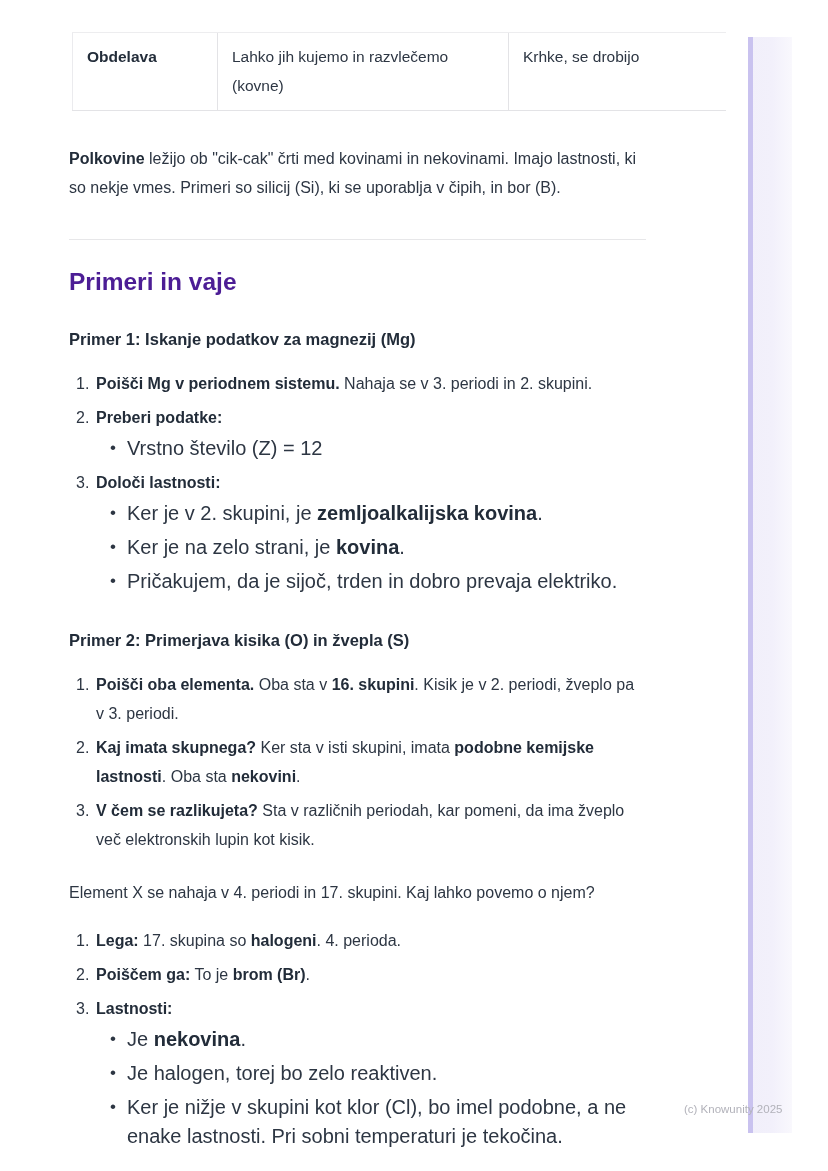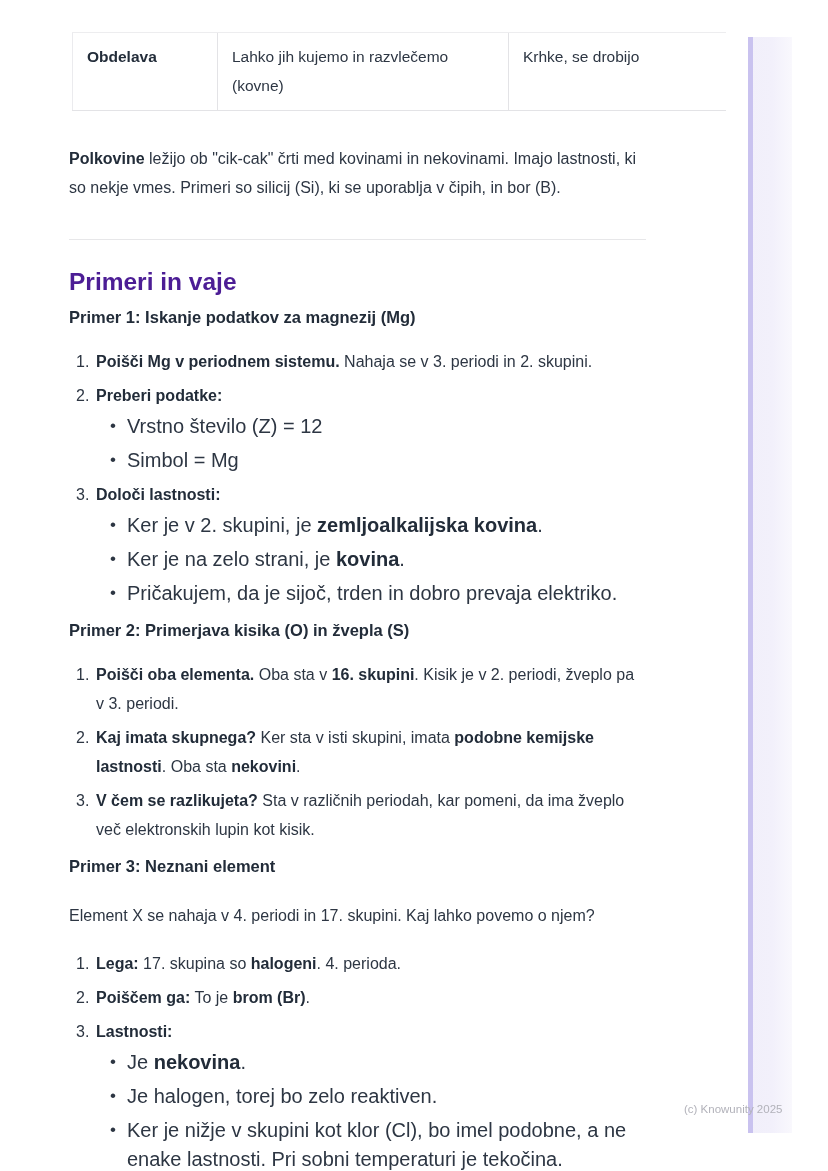--- a/index.html
+++ b/index.html
@@ -60,21 +60,21 @@
     margin: 37px 0 0 0;
   }
   h2.section-title {
     margin: 28px 0 0 0;
     font-size: 24.5px;
     line-height: 27px;
     font-weight: 700;
     color: #4c1d95;
   }
   h3.sub-heading {
-    margin: 12px 0 0 0;
+    margin: 34px 0 0 0;
     font-size: 16.5px;
     line-height: 21px;
     font-weight: 700;
     color: #222c39;
   }
   ol.num-list {
     margin: 19px 0 0 0;
     padding: 0 0 0 27px;
     list-style: none;
     counter-reset: item;
@@ -167,21 +167,20 @@
 
     <h3 class="sub-heading">Primer 1: Iskanje podatkov za magnezij (Mg)</h3>
     <ol class="num-list">
       <li>
         <span><strong>Poišči Mg v periodnem sistemu.</strong><span> Nahaja se v 3. periodi in 2. skupini.</span></span>
       </li>
       <li>
         <span><strong>Preberi podatke:</strong></span>
         <ul class="bullet-list">
           <li><span>Vrstno število (Z) = 12</span></li>
-          <li><span>Simbol = Mg</span></li>
         </ul>
       </li>
       <li>
         <span><strong>Določi lastnosti:</strong></span>
         <ul class="bullet-list">
           <li><span>Ker je v 2. skupini, je </span><strong>zemljoalkalijska kovina</strong><span>.</span></li>
           <li><span>Ker je na zelo strani, je </span><strong>kovina</strong><span>.</span></li>
           <li><span>Pričakujem, da je sijoč, trden in dobro prevaja elektriko.</span></li>
         </ul>
       </li>
@@ -193,21 +192,20 @@
         <span><strong>Poišči oba elementa.</strong><span> Oba sta v </span><strong>16. skupini</strong><span>. Kisik je v 2. periodi, žveplo pa v 3. periodi.</span></span>
       </li>
       <li>
         <span><strong>Kaj imata skupnega?</strong><span> Ker sta v isti skupini, imata </span><strong>podobne kemijske lastnosti</strong><span>. Oba sta </span><strong>nekovini</strong><span>.</span></span>
       </li>
       <li>
         <span><strong>V čem se razlikujeta?</strong><span> Sta v različnih periodah, kar pomeni, da ima žveplo več elektronskih lupin kot kisik.</span></span>
       </li>
     </ol>
 
-    <h3 class="sub-heading">Primer 3: Neznani element</h3>
     <p class="body-text" style="margin-top:24px;">Element X se nahaja v 4. periodi in 17. skupini. Kaj lahko povemo o njem?</p>
     <ol class="num-list">
       <li>
         <span><strong>Lega:</strong><span> 17. skupina so </span><strong>halogeni</strong><span>. 4. perioda.</span></span>
       </li>
       <li>
         <span><strong>Poiščem ga:</strong><span> To je </span><strong>brom (Br)</strong><span>.</span></span>
       </li>
       <li>
         <span><strong>Lastnosti:</strong></span>

